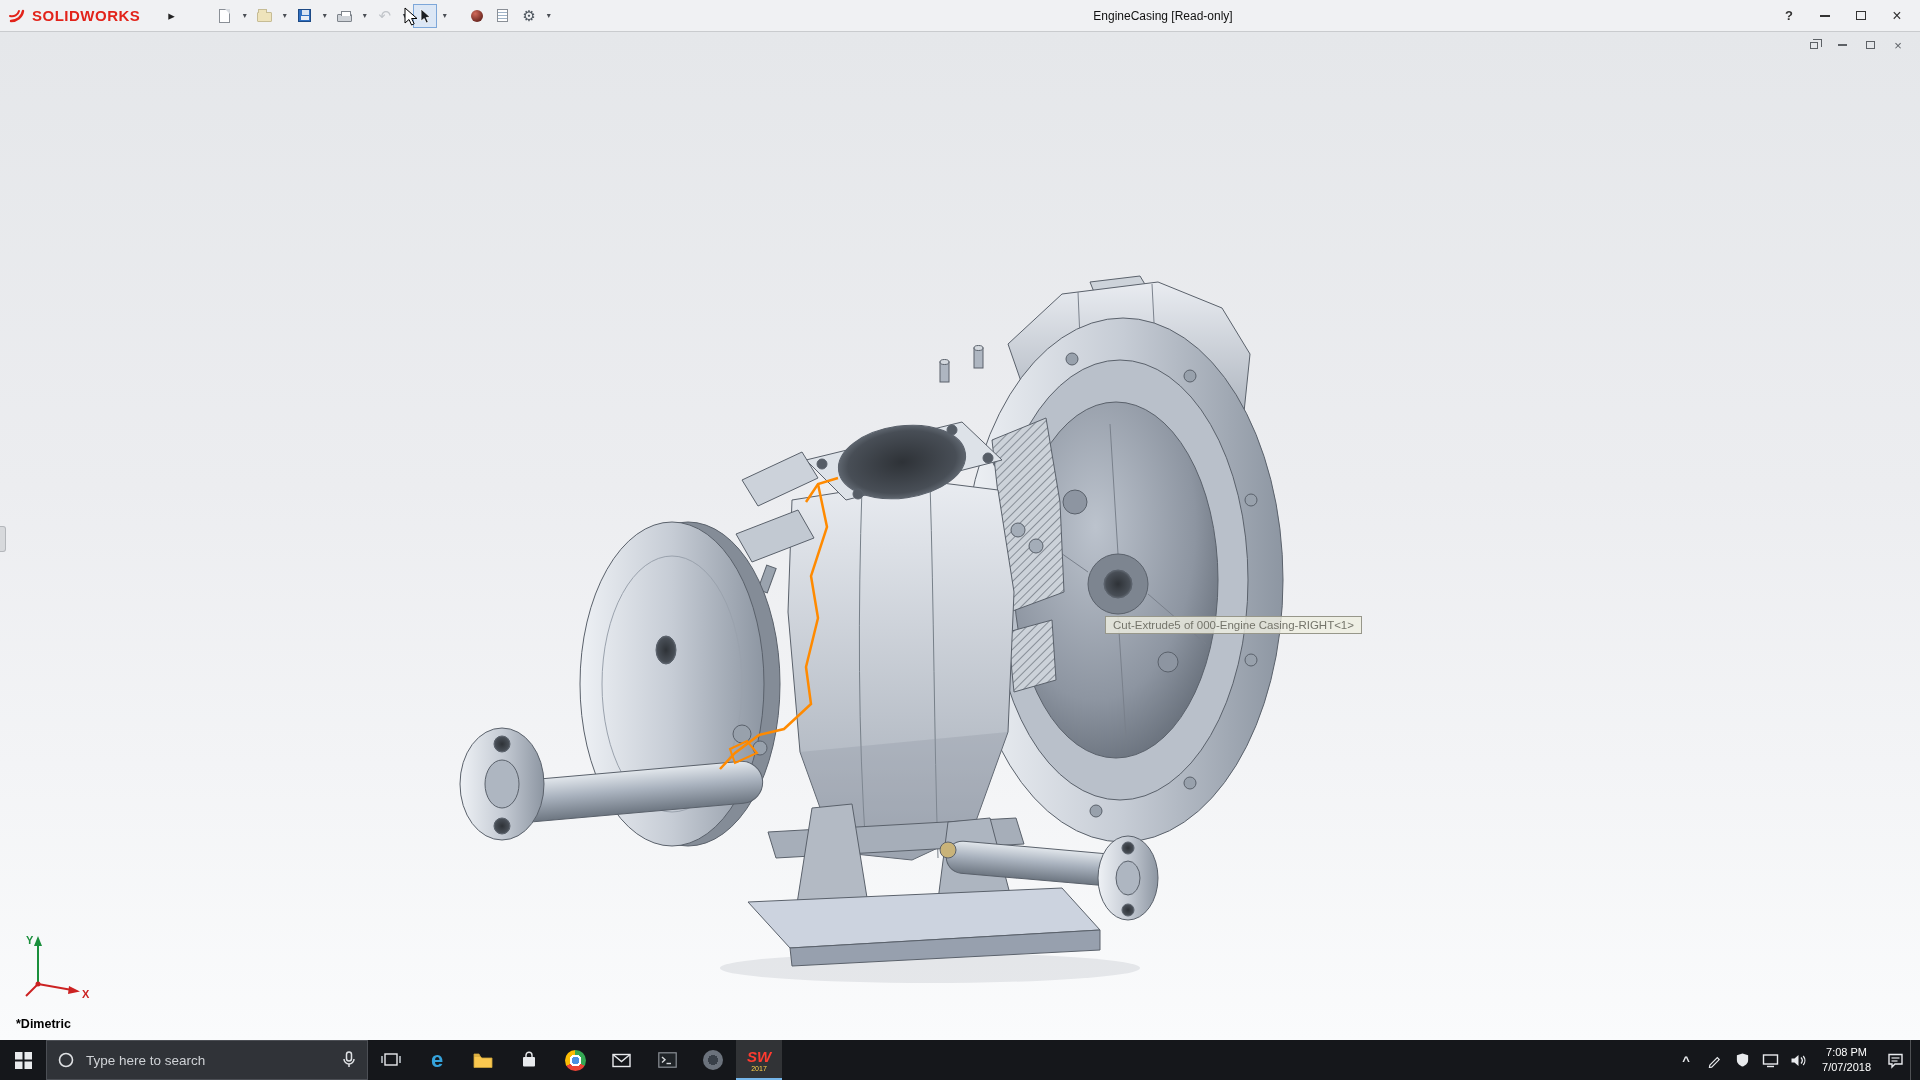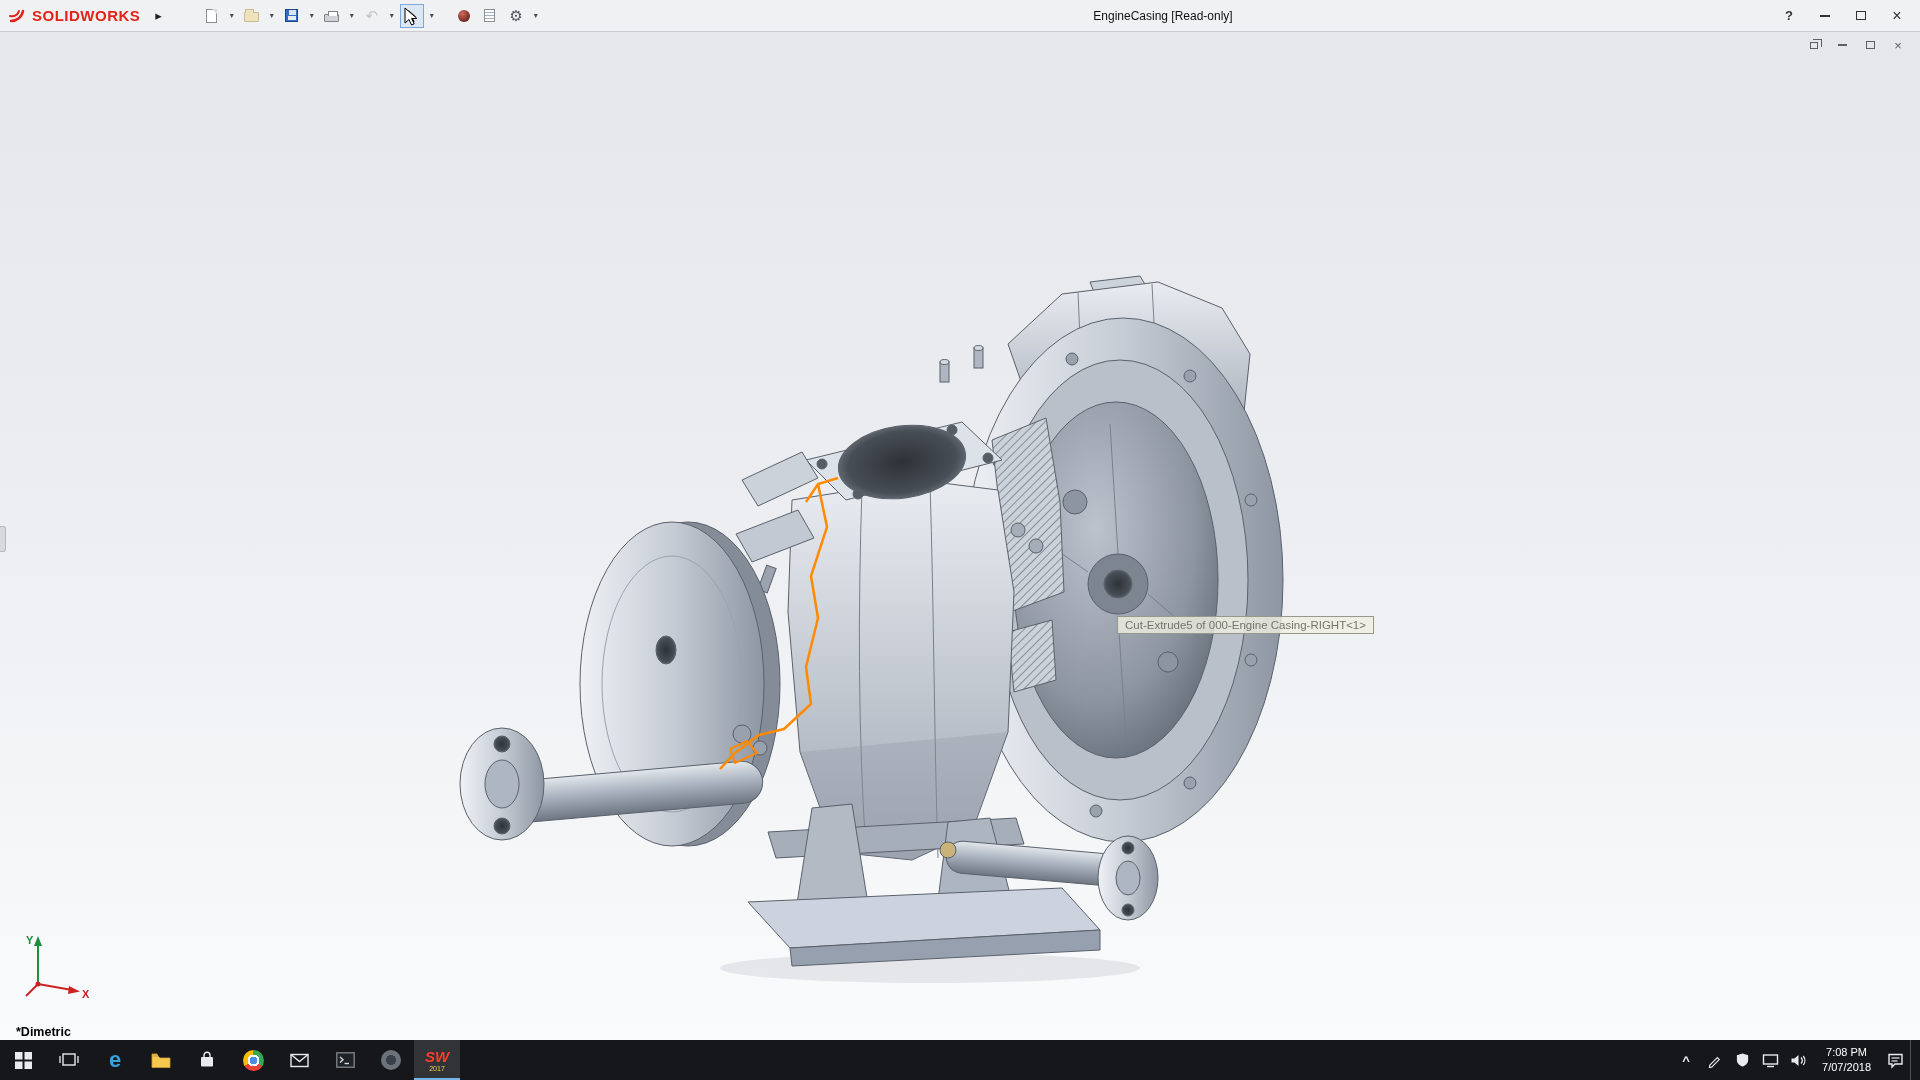--- a/index.html
+++ b/index.html
@@ -2,21 +2,21 @@
 <html><head>
 <meta charset="utf-8">
 <style>
   html,body{margin:0;padding:0;background:#000;}
   *{box-sizing:border-box;}
   body{font-family:"Liberation Sans","DejaVu Sans",sans-serif;}
   .app{width:1920px;height:1080px;display:flex;flex-direction:column;overflow:hidden;position:relative;background:#fff;}
 
   
   .titlebar{height:32px;flex:0 0 32px;background:#f0f1f3;border-bottom:1px solid #c9cbce;display:flex;align-items:center;padding:0 8px;position:relative;z-index:20;}
-  .brand{display:flex;align-items:center;gap:4px;margin-right:11px;}
+  .brand{display:flex;align-items:center;gap:4px;margin-right:24px;}
   .brand-text{color:#e2231a;font-weight:bold;font-size:15px;letter-spacing:.5px;}
   .flyout-btn{border:none;background:transparent;font-size:13px;color:#222;cursor:pointer;padding:2px 4px;}
   .toolbar{display:flex;align-items:center;gap:2px;margin-left:34px;}
   .tbtn{height:24px;min-width:24px;display:flex;align-items:center;justify-content:center;background:transparent;border:1px solid transparent;padding:0 3px;cursor:pointer;}
   .tbtn.active{background:#dce7f5;border:1px solid #7da7d9;}
   .tbtn.disabled{opacity:.55;}
   .tcaret{border:none;background:transparent;font-size:8px;color:#4a4e54;width:12px;padding:0;cursor:pointer;}
   .tsep{width:10px;}
   
   .ic-newdoc{width:11px;height:14px;background:#fff;border:1px solid #8a8f96;position:relative;}
@@ -40,22 +40,22 @@
 
   
   .viewport{flex:1;position:relative;background:linear-gradient(180deg,#e5e7ea 0%,#ecedf0 45%,#fafbfc 100%);overflow:hidden;}
   .model-svg{position:absolute;left:0;top:0;}
   .doc-controls{position:absolute;top:5px;right:14px;display:flex;gap:12px;align-items:center;z-index:6;}
   .doc-btn{border:none;background:transparent;cursor:pointer;color:#5d6166;font-size:13px;display:flex;align-items:center;justify-content:center;width:16px;height:16px;padding:0;}
   .sh-restore{display:block;width:8px;height:7px;border:1.2px solid #5d6166;position:relative;}
   .sh-restore::before{content:"";position:absolute;top:-4px;left:2px;width:8px;height:7px;border:1.2px solid #5d6166;border-bottom:none;border-left:none;}
   .sh-dash{display:block;width:9px;height:0;border-bottom:2px solid #5d6166;}
   .sh-box{display:block;width:9px;height:8px;border:1.2px solid #5d6166;}
-  .tooltip{position:absolute;left:1105px;top:584px;background:rgba(238,238,224,.82);border:1px solid #97978a;color:#74746a;font-size:11.5px;padding:2px 7px;white-space:nowrap;z-index:8;margin-left:12px;}
-  .orientation-label{position:absolute;left:16px;bottom:1px;font-size:12.5px;font-weight:bold;color:#000;z-index:8;}
+  .tooltip{position:absolute;left:1105px;top:584px;background:rgba(238,238,224,.82);border:1px solid #97978a;color:#74746a;font-size:11.5px;padding:2px 7px;white-space:nowrap;z-index:8;}
+  .orientation-label{position:absolute;left:16px;bottom:9px;font-size:12.5px;font-weight:bold;color:#000;z-index:8;}
   .triad{position:absolute;left:14px;bottom:40px;z-index:8;}
   .splitter{position:absolute;left:0;top:494px;width:6px;height:26px;background:#d7d9dc;border:1px solid #b4b7bb;border-left:none;border-radius:0 3px 3px 0;cursor:ew-resize;z-index:8;}
   .mouse-cursor{position:absolute;left:404px;top:7px;z-index:99;pointer-events:none;}
 
   
   .taskbar{height:40px;flex:0 0 40px;background:#15171b;display:flex;align-items:stretch;color:#e8eaed;z-index:30;}
   .tk{width:46px;border:none;background:transparent;display:flex;align-items:center;justify-content:center;cursor:pointer;padding:0;position:relative;}
   .tk.active-app{background:rgba(255,255,255,.12);box-shadow:inset 0 -2px 0 #75b6ea;}
   .searchbox{width:322px;background:#303338;border:1px solid #4c4f55;display:flex;align-items:center;padding:0 10px;gap:9px;}
   .searchbox input{flex:1;background:transparent;border:none;outline:none;color:#e8eaed;font-size:13.5px;}
@@ -314,20 +314,31 @@
   <footer class="taskbar">
     <button class="tk">
       <svg width="17" height="17" viewBox="0 0 17 17">
         <rect x="0" y="0" width="7.5" height="7.5" fill="#e8eaed"></rect>
           <rect x="9.5" y="0" width="7.5" height="7.5" fill="#e8eaed"></rect>
         <rect x="0" y="9.5" width="7.5" height="7.5" fill="#e8eaed"></rect>
           <rect x="9.5" y="9.5" width="7.5" height="7.5" fill="#e8eaed"></rect>
       </svg>
     </button>
 
+    <div class="searchbox">
+      <svg width="18" height="18" viewBox="0 0 18 18">
+        <circle cx="9" cy="9" r="6.5" fill="none" stroke="#dfe1e4" stroke-width="1.6"></circle>
+      </svg>
+      <input type="text" placeholder="Type here to search" style="">
+      <svg width="16" height="18" viewBox="0 0 16 18">
+        <rect x="5.5" y="1" width="5" height="9" rx="2.5" fill="none" stroke="#dfe1e4" stroke-width="1.5"></rect>
+        <path d="M3,8 a5,5 0 0 0 10,0" fill="none" stroke="#dfe1e4" stroke-width="1.5"></path>
+        <line x1="8" y1="13" x2="8" y2="16" stroke="#dfe1e4" stroke-width="1.5"></line>
+      </svg>
+    </div>
 
     <button class="tk">
       <svg width="20" height="18" viewBox="0 0 20 18">
         <rect x="4" y="3" width="12" height="11" fill="none" stroke="#e8eaed" stroke-width="1.4"></rect>
         <line x1="1" y1="5" x2="1" y2="12" stroke="#9aa0a6" stroke-width="2"></line>
         <line x1="19" y1="5" x2="19" y2="12" stroke="#9aa0a6" stroke-width="2"></line>
       </svg>
     </button>
 
     <button class="tk">

